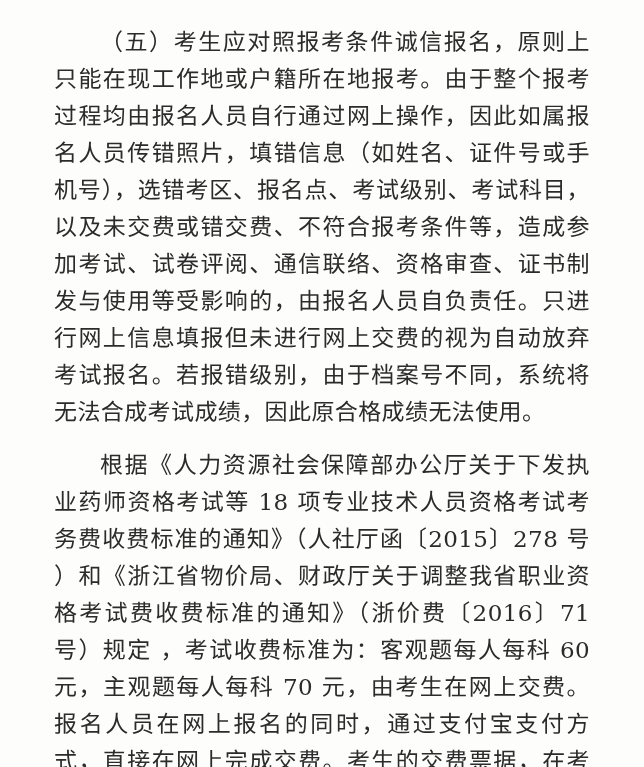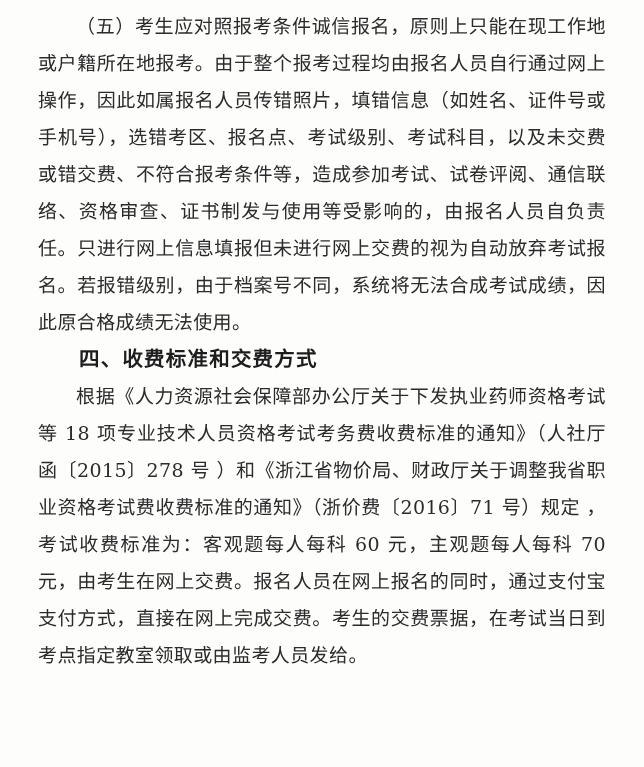--- a/index.html
+++ b/index.html
@@ -18,27 +18,27 @@
   }
   .doc-body {
     position: absolute;
     left: 38px;
     top: 8px;
     width: 568px;
   }
   
   .para {
     font-family: "DejaVu Serif", "Liberation Serif", serif;
-    font-size: 19px;
+    font-size: 23px;
     line-height: 37px;
     color: #2b2b2b;
     text-align: justify;
     text-justify: inter-character;
     text-indent: 2em;
-    margin: 0;
+    margin: 16px;
     letter-spacing: 0.4px;
     -webkit-font-smoothing: antialiased;
   }
   
   .heading {
     font-family: "DejaVu Sans", "Liberation Sans", sans-serif;
     font-size: 20.5px;
     line-height: 37px;
     color: #1d1d1d;
     font-weight: bold;
@@ -49,18 +49,17 @@
 </style>
 </head>
 <body>
 
 <div class="page">
   <div class="doc-body">
 
     <p class="para">（五）考生应对照报考条件诚信报名，原则上只能在现工作地或户籍所在地报考。由于整个报考过程均由报名人员自行通过网上操作，因此如属报名人员传错照片，填错信息（如姓名、证件号或手机号），选错考区、报名点、考试级别、考试科目，以及未交费或错交费、不符合报考条件等，造成参加考试、试卷评阅、通信联络、资格审查、证书制发与使用等受影响的，由报名人员自负责任。只进行网上信息填报但未进行网上交费的视为自动放弃考试报名。若报错级别，由于档案号不同，系统将无法合成考试成绩，因此原合格成绩无法使用。</p>
 
 
-    <p class="heading">四、收费标准和交费方式</p>
 
     <p class="para">根据《人力资源社会保障部办公厅关于下发执业药师资格考试等 18 项专业技术人员资格考试考务费收费标准的通知》（人社厅函〔2015〕278 号 ）和《浙江省物价局、财政厅关于调整我省职业资格考试费收费标准的通知》（浙价费〔2016〕71 号）规定 ，考试收费标准为：客观题每人每科 60 元，主观题每人每科 70 元，由考生在网上交费。报名人员在网上报名的同时，通过支付宝支付方式，直接在网上完成交费。考生的交费票据，在考试当日到考点指定教室领取或由监考人员发给。</p>
 
   </div>
 </div>
 
 </body></html>

